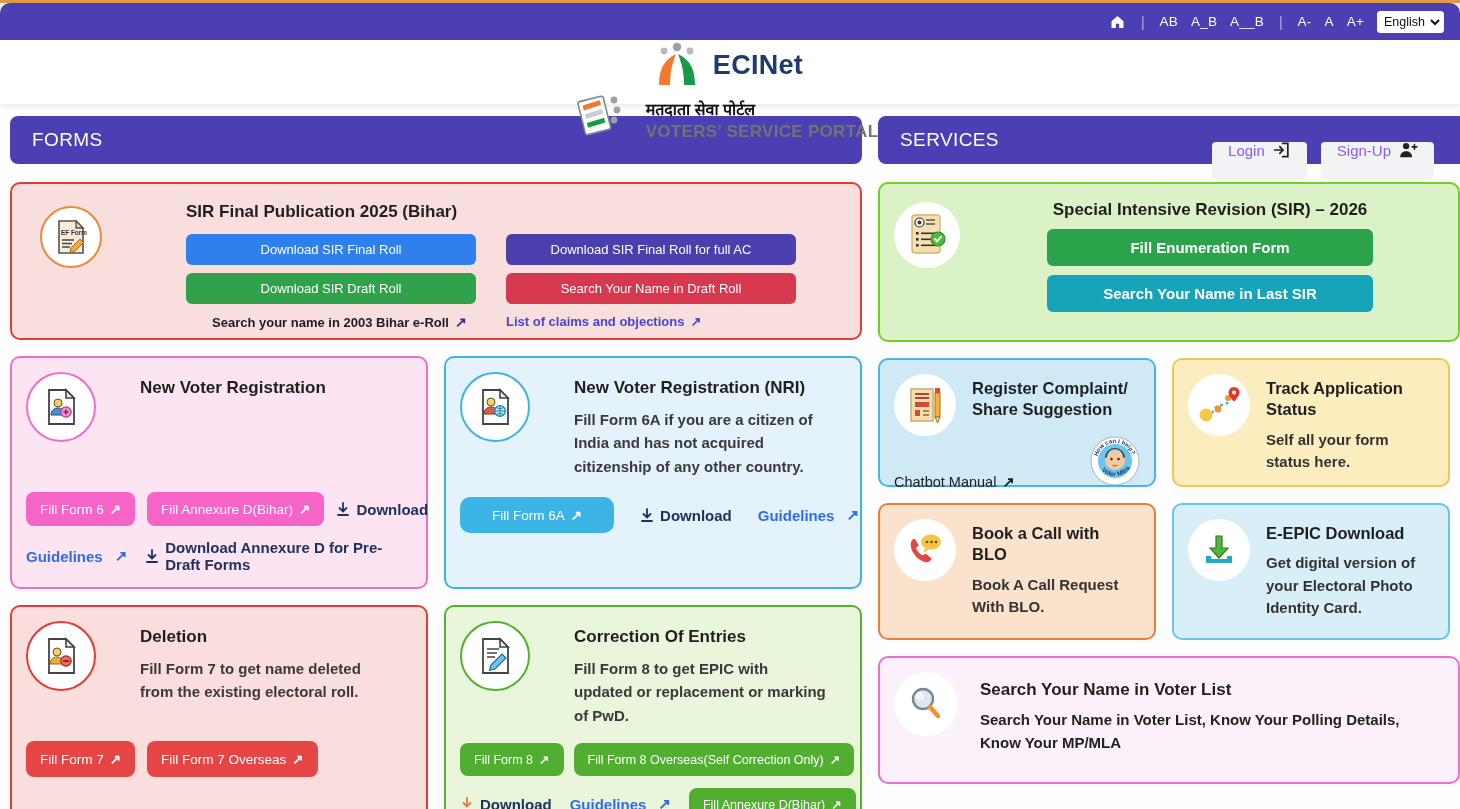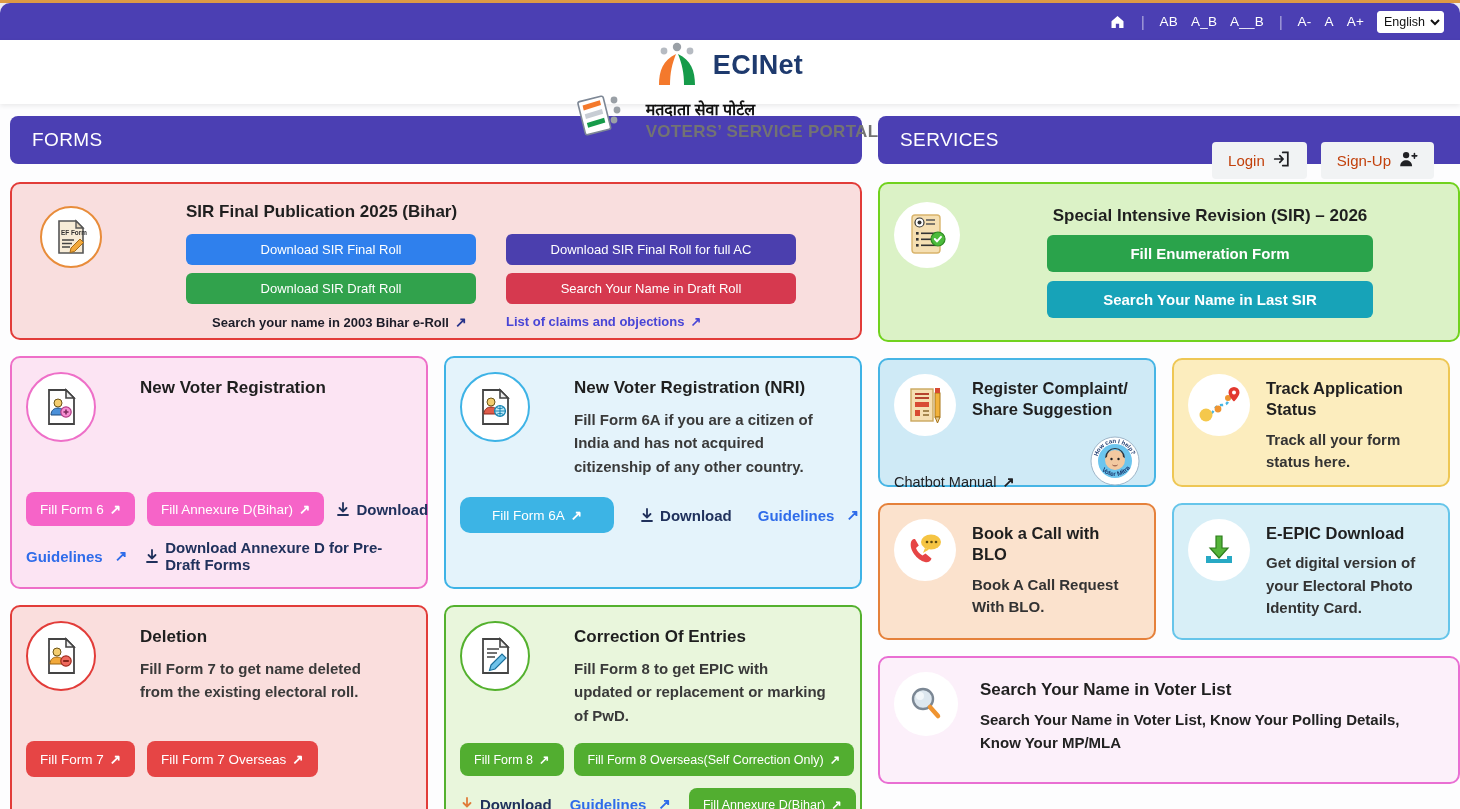--- a/index.html
+++ b/index.html
@@ -20,22 +20,22 @@
   .header { height:64px; background:#fff; display:flex; align-items:center;
     padding:0 26px 0 20px; box-shadow:0 2px 5px rgba(0,0,0,.08); position:relative; z-index:2;flex-direction:column; }
   .brand { display:flex; align-items:center; gap:10px; }
   .brand-name { font-size:27px; font-weight:bold; color:#1e3a6e; letter-spacing:.3px; }
   .vdiv { width:1px; height:44px; background:#ddd; margin:0 18px; }
   .portal { display:flex; align-items:flex-end; gap:24px; }
   .portal-text { display:flex; flex-direction:column; gap:2px; }
   .portal-hi { font-size:16px; font-weight:bold; color:#111; }
   .portal-en { font-size:17px; font-weight:bold; color:#737373; letter-spacing:.3px; }
   .auth { margin-left:auto; display:flex; gap:14px; }
-  .auth-btn { display:flex; align-items:center; gap:8px; background:#f1f3f4; border:none;
-    border-radius:4px; padding:0 16px; height:37px; font-size:15px; color:#c2410c;
+  .auth-btn { display:flex; align-items:flex-start; gap:8px; background:#f1f3f4; border:none;
+    border-radius:4px; padding:0 16px; height:37px; font-size:15px; color:#8b5cf6;
     font-family:"Liberation Sans",sans-serif; cursor:pointer; }
   
   .main { display:flex; gap:16px; padding:12px 0 0 10px; background:#fdfdfe; }
   .col-left { width:852px; flex:none; }
   .col-right { width:582px; flex:none; }
   .section-header { height:48px; background:#4b3fb3; border-radius:8px; color:#fff;
     font-size:19px; font-weight:500; letter-spacing:.4px; display:flex; align-items:center;
     padding-left:22px; margin-bottom:18px; }
   .col-right .section-header { margin-right:-10px; border-top-right-radius:0; border-bottom-right-radius:0; }
   
@@ -92,21 +92,21 @@
   .del-card .btn-row { margin-top:auto; margin-bottom:52px; }
   .cor-card .btn-row { margin-top:16px; gap:10px; }
   .cor-card .btn { font-size:12.5px; }
   .cor-links { display:flex; align-items:center; gap:18px; margin-top:12px; }
   .dl-ic { flex:none; }
   
   .svc-card { cursor:pointer; }
   .sir26-card { height:160px; background:#dbf2c6; border-color:#71d21e; display:flex; gap:16px; cursor:default; }
   .sir26-icon { width:66px; height:66px; margin-top:4px; }
   .sir26-body { flex:1; display:flex; flex-direction:column; align-items:center; }
-  .sir26-title { margin-top:8px; }
+  .sir26-title { margin-top:2px; }
   .btn-wide { width:326px; border-radius:6px; font-size:15px; font-weight:bold; padding:10px 0; margin-top:9px; }
   .btn-enum { background:#2aa34b; }
   .btn-teal { background:#17a3b8; }
   .svc-half { width:278px; display:flex; flex-direction:column; }
   .cmp-card { height:129px; background:#cfeaf6; border-color:#47b5e5; }
   .trk-card { height:129px; background:#fcedbe; border-color:#eec755; }
   .blo-card { height:137px; background:#fbe2cd; border-color:#e5813b; }
   .epc-card { height:137px; background:#d8eff7; border-color:#66c5ea; }
   .svc-head { display:flex; gap:16px; }
   .svc-icon { width:62px; height:62px; }
@@ -479,21 +479,21 @@
               <path d="M8 30 c10 0 6 -10 16 -10 c9 0 5 -9 12 -11" fill="none" stroke="#49b6e3" stroke-width="2.4" stroke-dasharray="3 3"></path>
               <circle cx="8" cy="30" r="6.5" fill="#f5c84c"></circle>
               <circle cx="20" cy="24" r="3.4" fill="#ef9431"></circle>
               <circle cx="30" cy="13" r="3" fill="#ef9431"></circle>
               <path d="M36 2 a5.5 5.5 0 0 1 5.5 5.5 c0 4 -5.5 9 -5.5 9 s-5.5 -5 -5.5 -9 A5.5 5.5 0 0 1 36 2 Z" fill="#e2382e"></path>
               <circle cx="36" cy="7.5" r="2" fill="#fff"></circle>
             </svg>
           </div>
           <div class="svc-text">
             <div class="svc-title">Track Application Status</div>
-            <div class="svc-desc">Track all your form status here.</div>
+            <div class="svc-desc">Self all your form status here.</div>
           </div>
         </div>
       </div>
     </div>
 
     <div class="row2">
 
       <div class="card svc-half blo-card svc-card">
         <div class="svc-head">
           <div class="icon-circle svc-icon">

